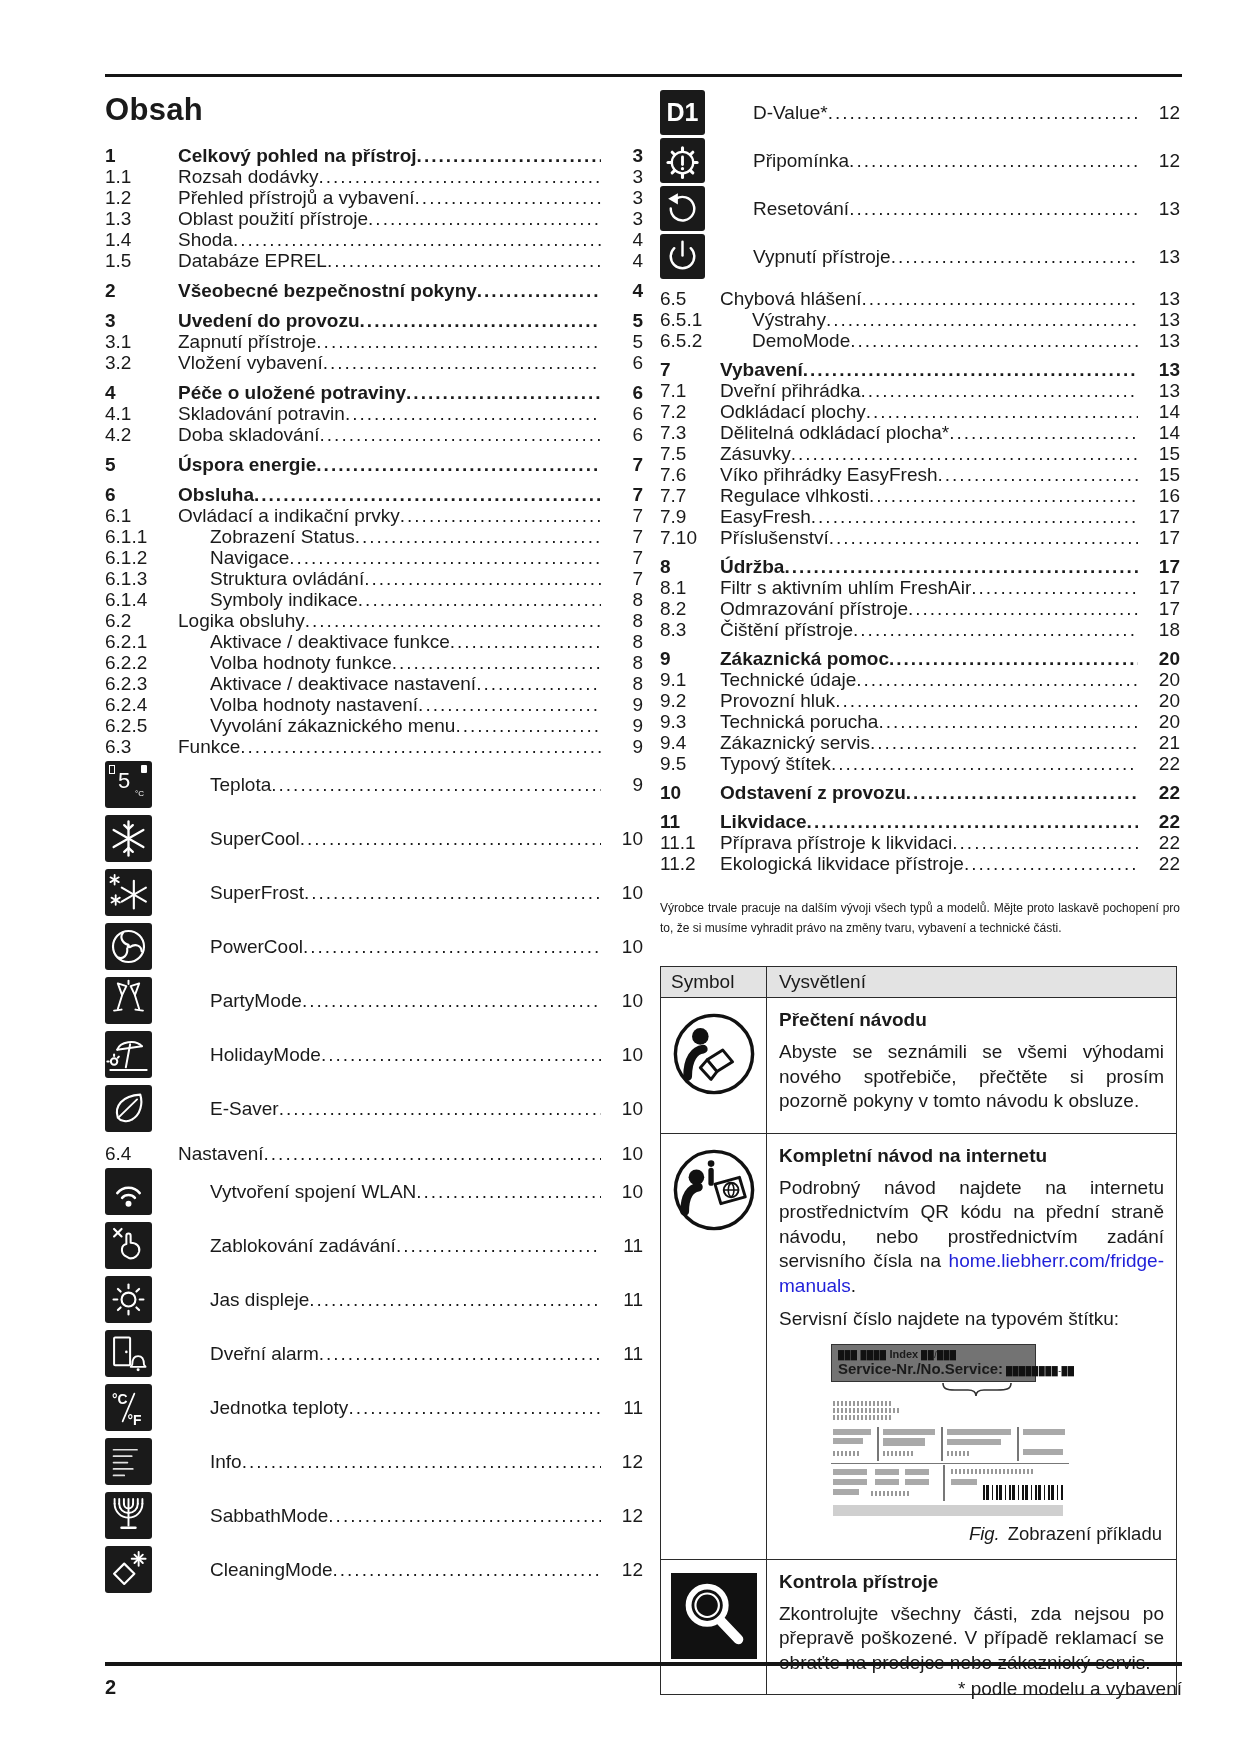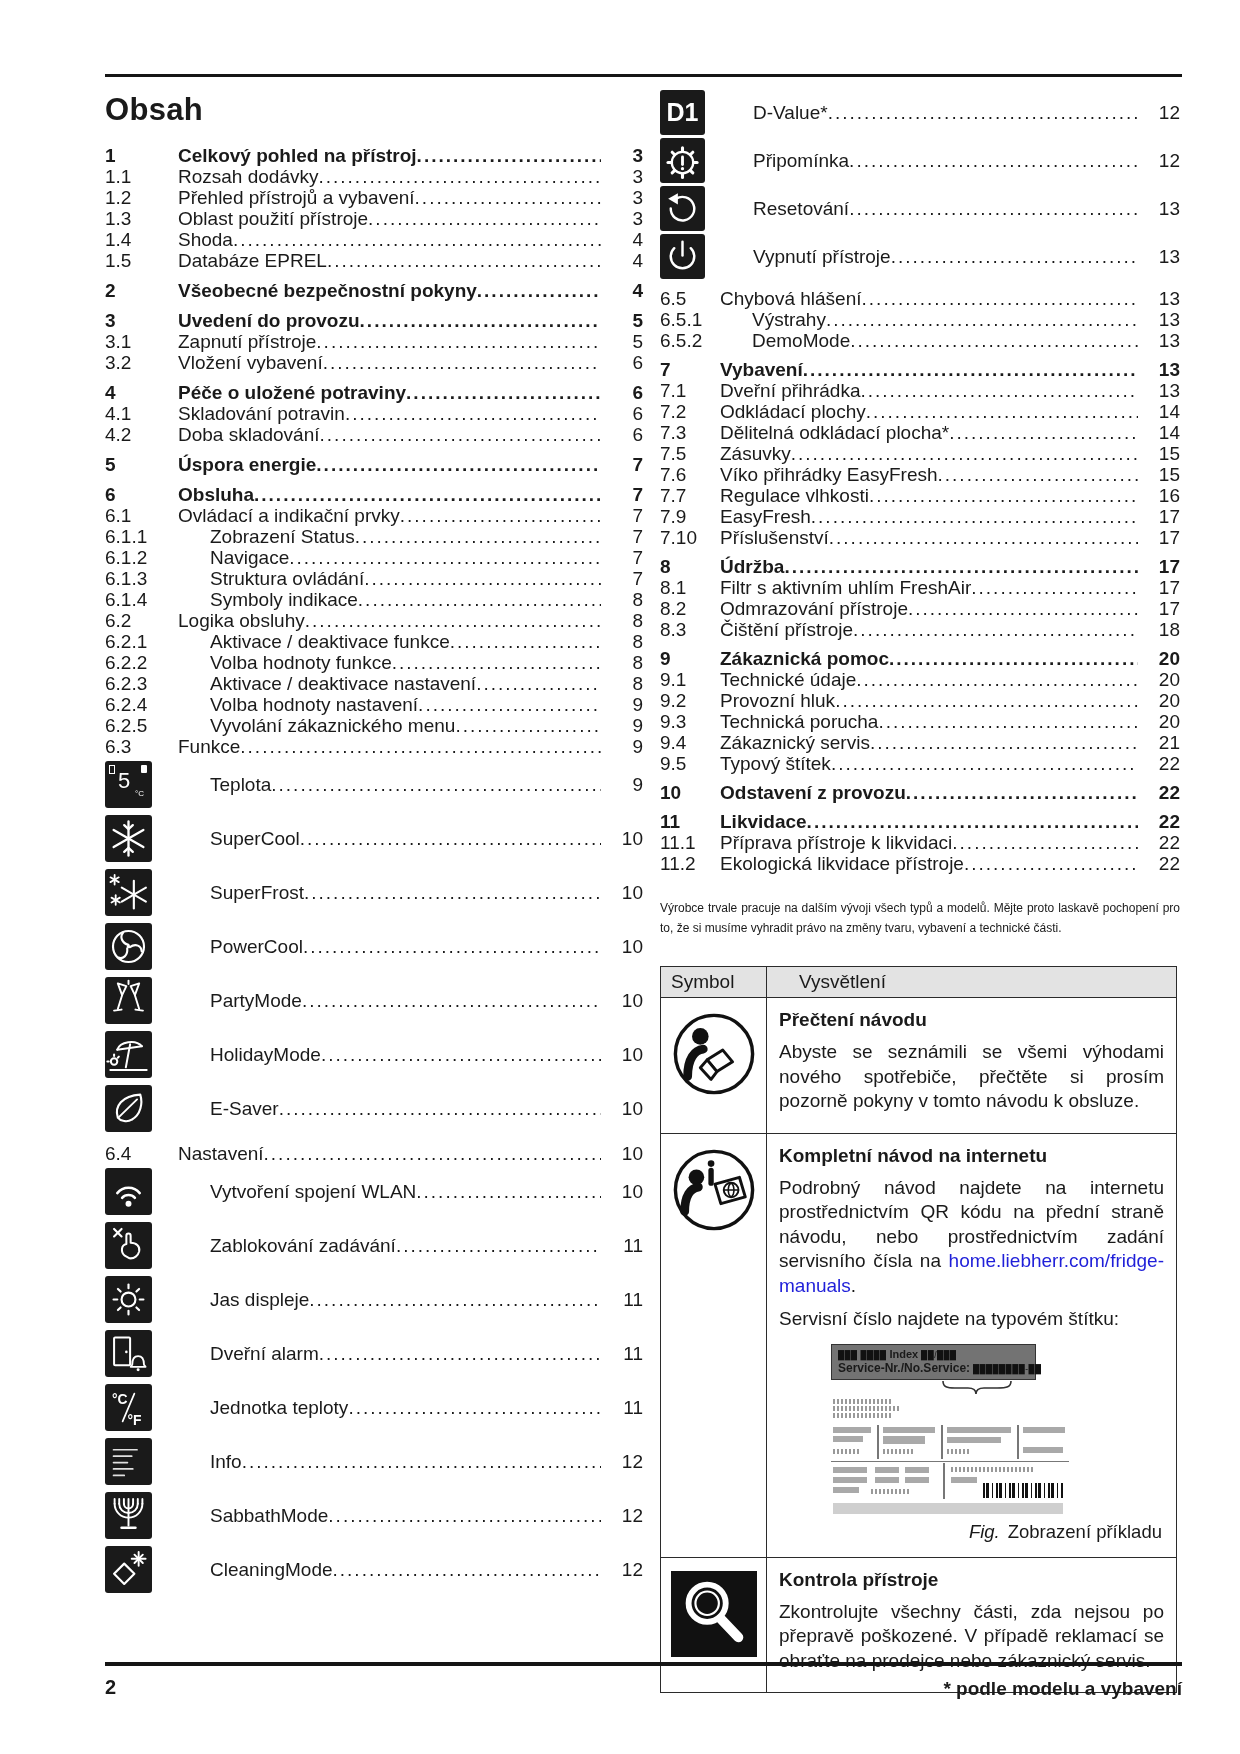--- a/index.html
+++ b/index.html
@@ -1,21 +1,21 @@
 <!DOCTYPE html>
 <html style="--text: #1a1a1a; --link: #1f1fd9; --icon_bg: #1a1a1a; --table_header_bg: #e3e3e3; --label_gray: #a9a9a9;"><head>
 <meta charset="utf-8">
 <style>
   html,body{margin:0;padding:0;background:#fff;}
   body{font-family:"Liberation Sans","DejaVu Sans",sans-serif;color:#1a1a1a;}
   .page{position:relative;width:1240px;height:1754px;background:#fff;overflow:hidden;}
   .top-rule{position:absolute;left:105px;top:74px;width:1077px;height:3px;background:#151515;}
   .footer-rule{position:absolute;left:105px;top:1662px;width:1077px;height:4px;background:#151515;}
   .footer-page{position:absolute;left:105px;top:1676px;font-size:20px;font-weight:bold;}
-  .footer-note{position:absolute;left:105px;top:1678px;width:1077px;text-align:right;font-size:19px;font-weight:bold;}
+  .footer-note{position:absolute;left:105px;top:1678px;width:1077px;text-align:right;font-size:19px;font-weight:normal;}
   .col-left{position:absolute;left:105px;top:88px;width:538px;}
   .col-right{position:absolute;left:660px;top:88px;width:520px;}
   h1.doc-title{font-size:31px;margin:4px 0 17px 0;font-weight:bold;letter-spacing:0.3px;}
   
   .toc-row{display:flex;align-items:baseline;font-size:19px;line-height:21px;}
   .toc-row.section{font-weight:bold;margin-top:9px;}
   .col-right .toc-row.section{margin-top:8px;}
   .toc-row.gap-top{margin-top:8px;}
   .num{flex:0 0 73px;}
   .col-right .num{flex:0 0 60px;}
@@ -33,38 +33,38 @@
   
   .td5{position:absolute;left:13px;top:9px;font-size:22px;color:#fff;}
   .tdc{position:absolute;left:30px;top:22px;font-size:8px;color:#fff;}
   .tdm1{position:absolute;left:4px;top:4px;width:4px;height:7px;border:1px solid #fff;}
   .tdm2{position:absolute;right:5px;top:4px;width:6px;height:8px;background:#fff;border-radius:1px;}
   .d1txt{position:absolute;left:0;top:0;width:100%;height:100%;display:flex;align-items:center;justify-content:center;font-size:25px;font-weight:800;color:#fff;}
   
   .intro-par{margin:24px 0 16px 0;font-size:12px;line-height:20px;text-align:justify;}
   
   .sym-table{margin-top:28px;border:1.5px solid #2b2b2b;width:517px;box-sizing:border-box;font-size:19px;}
-  .t-head{display:flex;background:var(--table_header_bg,#e3e3e3);border-bottom:1.5px solid #2b2b2b;gap:20px;}
+  .t-head{display:flex;background:var(--table_header_bg,#e3e3e3);border-bottom:1.5px solid #2b2b2b;}
   .th-sym{width:106px;padding:4px 10px;border-right:1.5px solid #2b2b2b;box-sizing:border-box;}
   .th-desc{flex:1;padding:4px 12px;}
   .t-row{display:flex;border-bottom:1.5px solid #2b2b2b;}
   .t-row:last-child{border-bottom:none;}
   .t-sym{width:106px;border-right:1.5px solid #2b2b2b;display:flex;align-items:flex-start;justify-content:center;padding:13px 6px;box-sizing:border-box;}
   .t-desc{flex:1;padding:8px 12px 10px 12px;min-width:0;}
   .t-desc h4{margin:3px 0 9px 0;font-size:19px;font-weight:bold;}
   .t-desc p{margin:0 0 9px 0;text-align:justify;line-height:24.5px;}
   .doc-link{color:var(--link,#1f1fd9);font-weight:normal;text-decoration:none;cursor:pointer;}
   .mag-box{width:86px;height:86px;background:#111;}
   
   .service-label{position:relative;width:238px;margin:12px 0 2px 52px;}
   .sl-head{border:1.6px solid #333;background:#737373;padding:2px 6px 3px 6px;width:205px;box-sizing:border-box;white-space:nowrap;}
   .sl-l1{font-size:10.5px;line-height:14px;}
   .sl-l1 b{font-size:11px;}
   .sl-l2{font-size:10.5px;line-height:13px;}
-  .sl-l2 b{font-size:12px;}
+  .sl-l2 b{font-size:15px;}
   .blk{font-size:8.5px;letter-spacing:0.5px;color:#111;}
   .sl-brace{display:block;margin:0 0 2px 110px;}
   .sl-body{position:relative;width:238px;height:118px;background:#fff;}
   .gbar{position:absolute;height:6px;background:var(--label_gray,#a9a9a9);}
   .dotbar{position:absolute;height:5px;background:repeating-linear-gradient(90deg,#999 0 2px,transparent 2px 4px);}
   .vline{position:absolute;width:1.5px;background:#777;}
   .hline{position:absolute;height:1.5px;background:#777;}
   .barcode{position:absolute;background:repeating-linear-gradient(90deg,#111 0 2px,#fff 2px 3px,#111 3px 6px,#fff 6px 9px,#111 9px 10px,#fff 10px 13px);}
   .fig-caption{text-align:right;font-size:18.5px;margin:6px 2px 4px 0;}
   .fig-caption i{margin-right:8px;}

